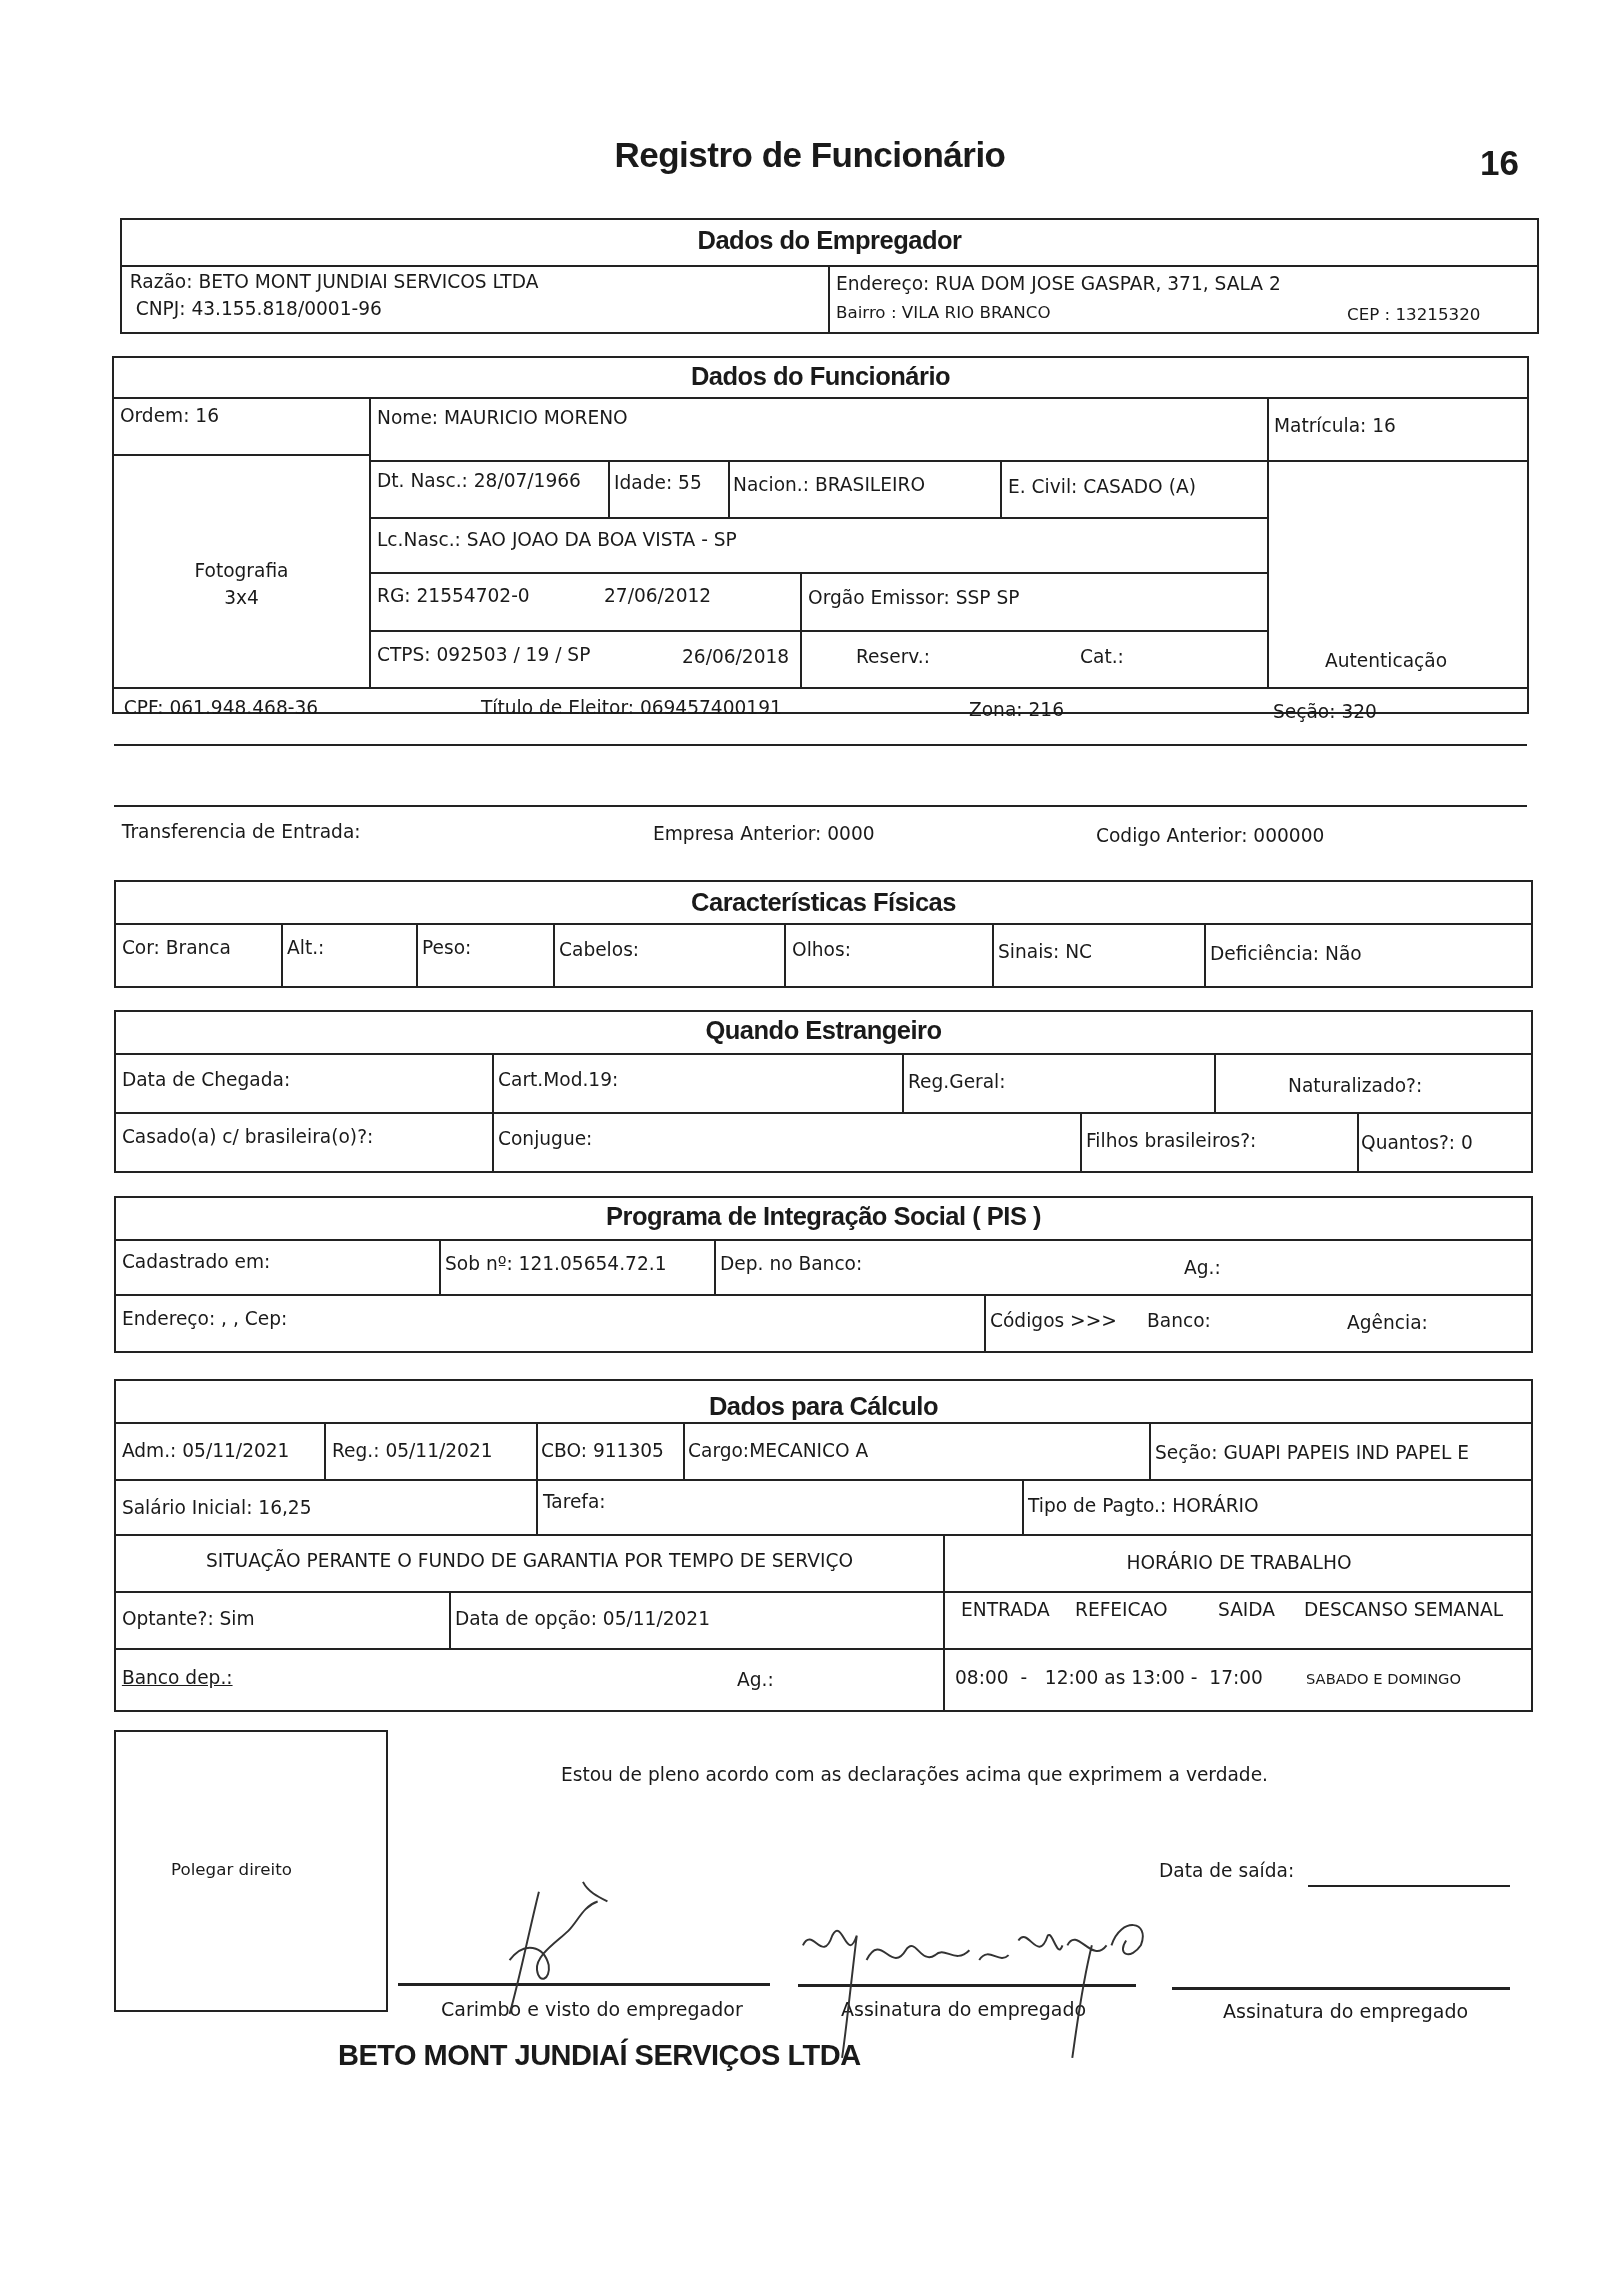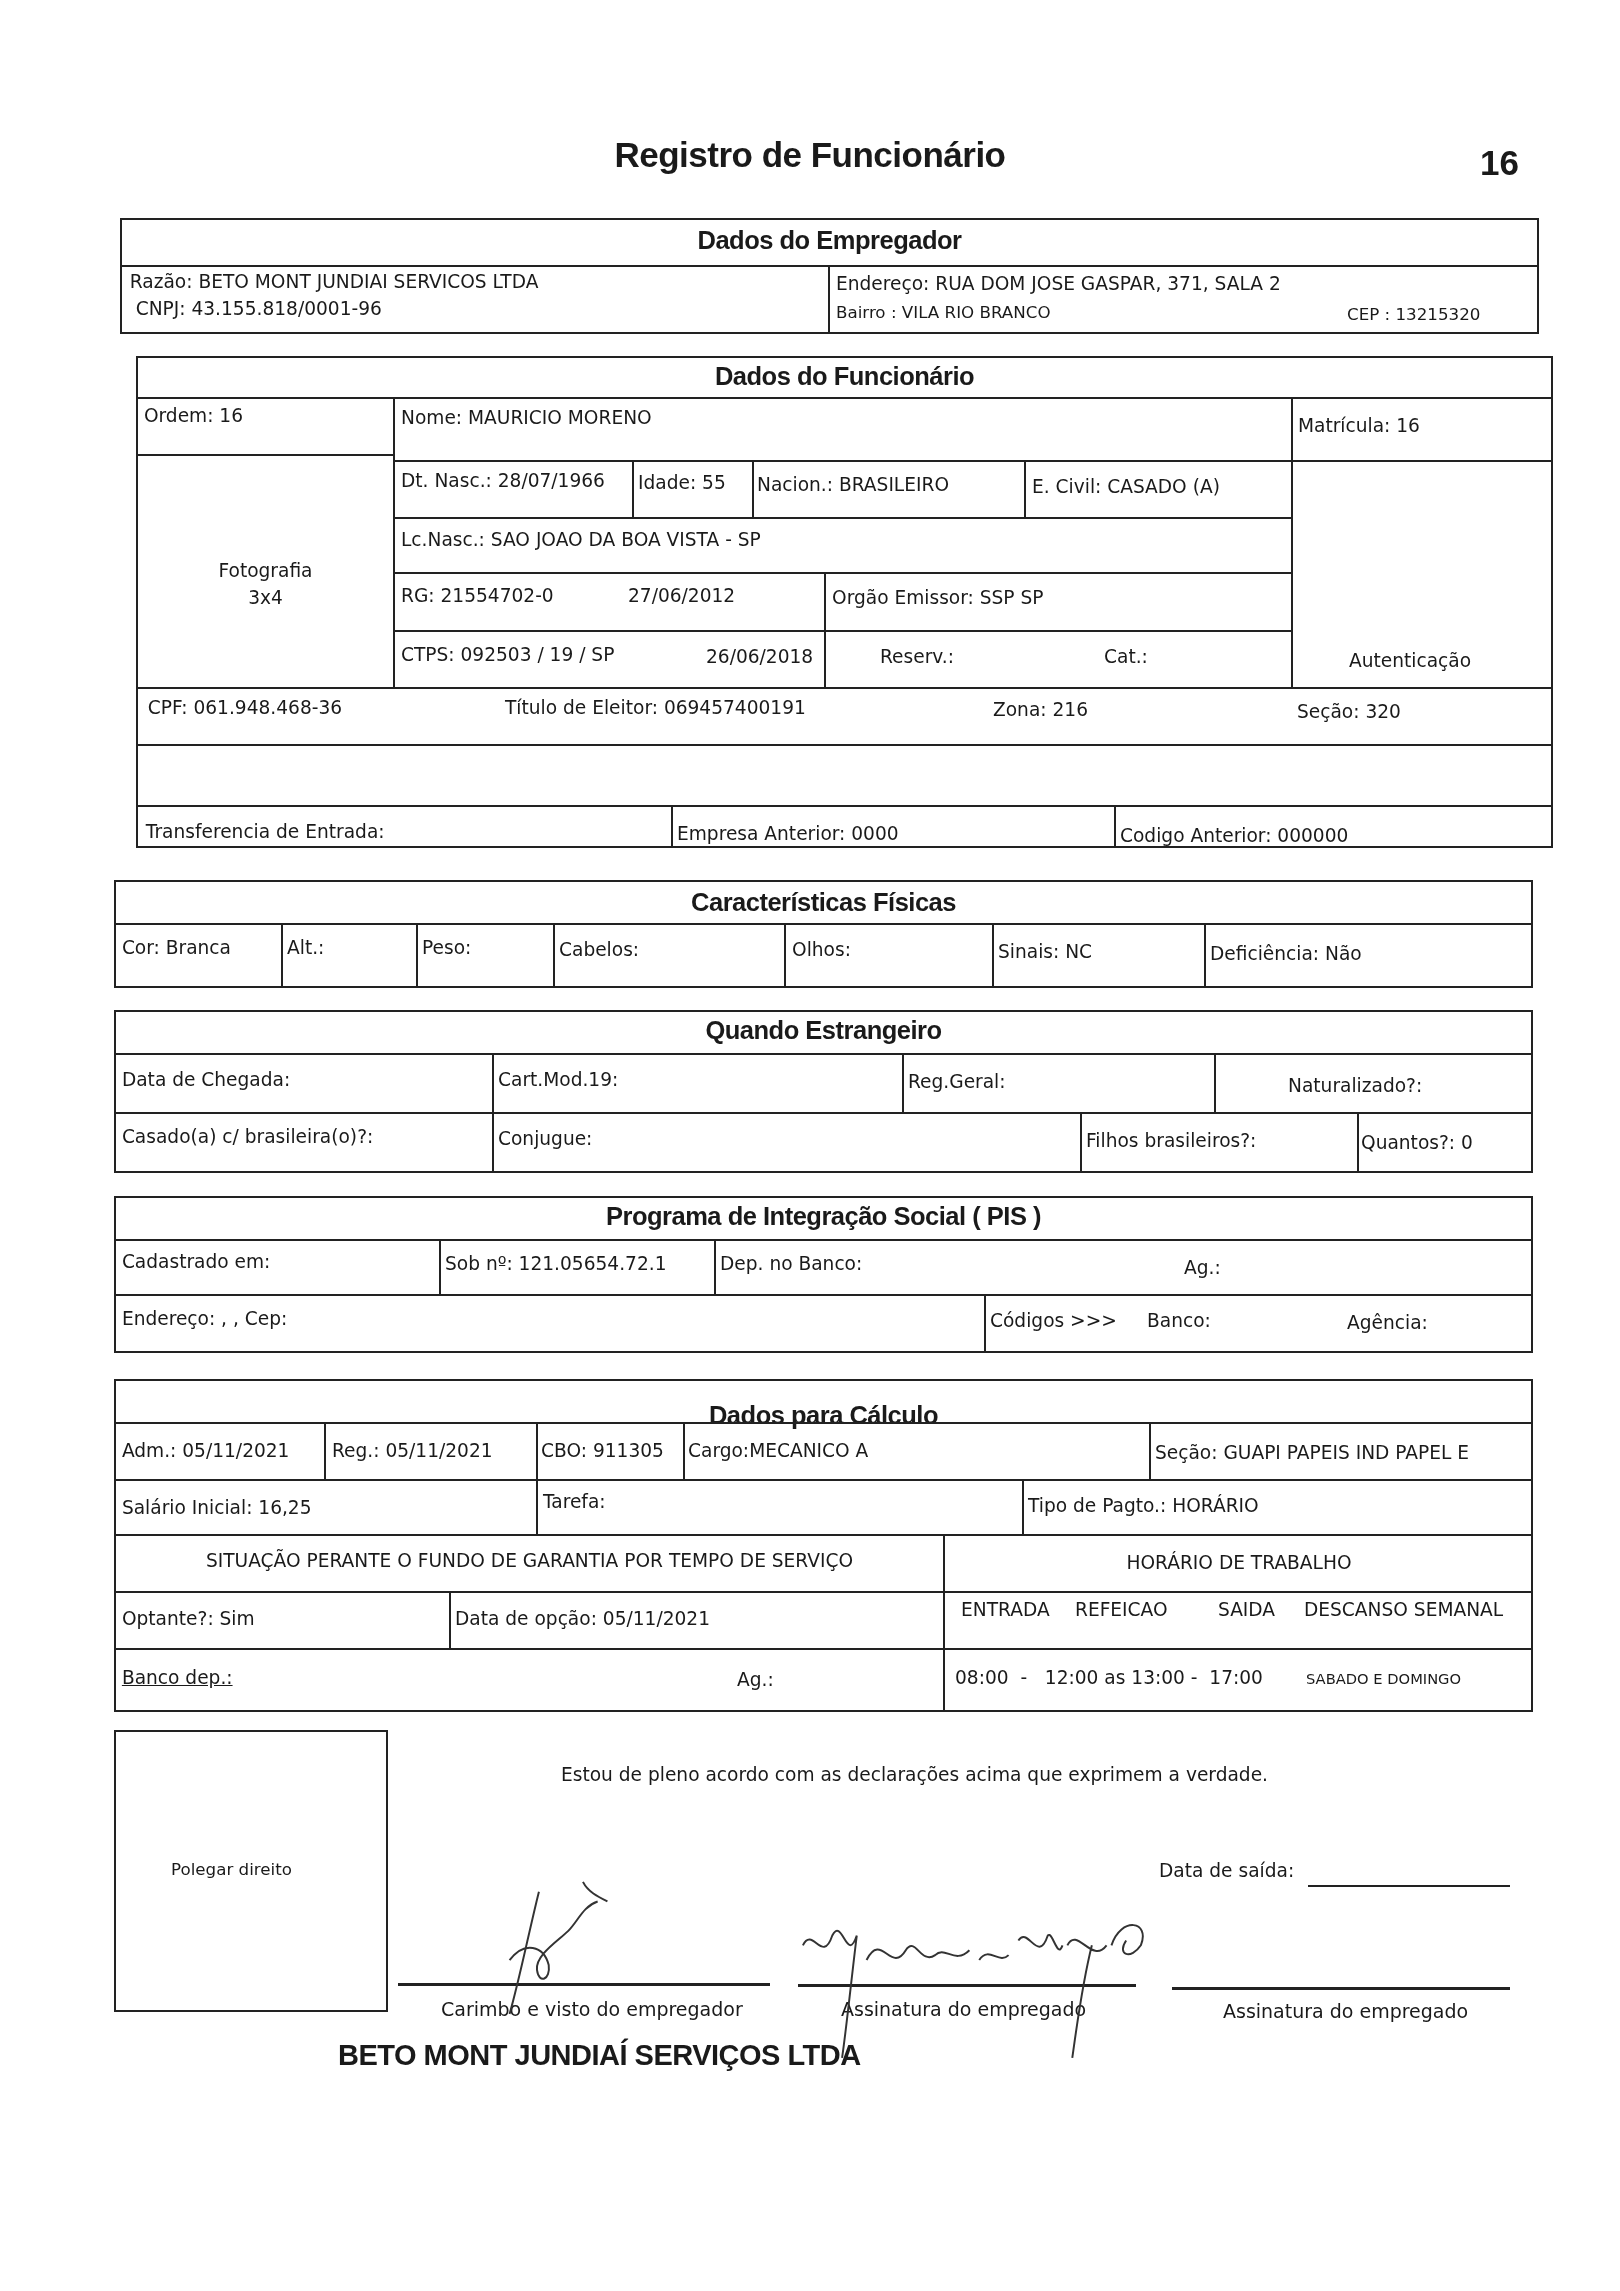--- a/index.html
+++ b/index.html
@@ -32,21 +32,21 @@
   <div class="sec-title" style="top:5.9px;">Dados do Empregador</div>
   <div class="hline" style="left:0; right:0; top:45px;"></div>
   <div class="vline" style="left:706px; top:45px; bottom:0;"></div>
   <div class="cell" style="left:7.8px; top:51px;">Razão: BETO MONT JUNDIAI SERVICOS LTDA</div>
   <div class="cell" style="left:13.7px; top:78px;">CNPJ: 43.155.818/0001-96</div>
   <div class="cell" style="left:714px; top:53px;">Endereço: RUA DOM JOSE GASPAR, 371, SALA 2</div>
   <div class="cell small" style="left:714px; top:82px;">Bairro : VILA RIO BRANCO</div>
   <div class="cell small" style="left:1225px; top:84px;">CEP : 13215320</div>
 </div>
 
-<div class="box" style="left:136px; top:356px; width:1417px; height:492px;">
+<div class="box" style="left:112px; top:356px; width:1417px; height:358px;">
   <div class="sec-title" style="top:3.9px;">Dados do Funcionário</div>
   <div class="hline" style="left:0; right:0; top:39px;"></div>
 
   <div class="vline" style="left:255px; top:39px; height:290px;"></div>
   <div class="vline" style="left:1153px; top:39px; height:290px;"></div>
   <div class="cell" style="left:5.9px; top:47px;">Ordem: 16</div>
   <div class="cell" style="left:263px; top:49px;">Nome: MAURICIO MORENO</div>
   <div class="cell" style="left:1160px; top:57px;">Matrícula: 16</div>
   <div class="hline" style="left:0; width:255px; top:96px;"></div>
   <div class="hline" style="left:255px; right:0; top:102px;"></div>
@@ -144,21 +144,21 @@
   <div class="cell" style="left:1068px; top:59px;">Ag.:</div>
   <div class="hline" style="left:0; right:0; top:96px;"></div>
   <div class="vline" style="left:868px; top:96px; bottom:0;"></div>
   <div class="cell" style="left:5.9px; top:110px;">Endereço:  ,  , Cep:</div>
   <div class="cell" style="left:874px; top:112px;">Códigos &gt;&gt;&gt;</div>
   <div class="cell" style="left:1031px; top:112px;">Banco:</div>
   <div class="cell" style="left:1231px; top:114px;">Agência:</div>
 </div>
 
 <div class="box" style="left:114px; top:1379px; width:1419px; height:333px;">
-  <div class="sec-title" style="top:20px;">Dados para Cálculo</div>
+  <div class="sec-title" style="top:11px;">Dados para Cálculo</div>
   <div class="hline" style="left:0; right:0; top:41px;"></div>
 
   <div class="vline" style="left:208px; top:41px; height:57px;"></div>
   <div class="vline" style="left:420px; top:41px; height:57px;"></div>
   <div class="vline" style="left:567px; top:41px; height:57px;"></div>
   <div class="vline" style="left:1033px; top:41px; height:57px;"></div>
   <div class="cell" style="left:5.9px; top:59px;">Adm.: 05/11/2021</div>
   <div class="cell" style="left:216px; top:59px;">Reg.: 05/11/2021</div>
   <div class="cell" style="left:425px; top:59px;">CBO: 911305</div>
   <div class="cell" style="left:572px; top:59px;">Cargo:MECANICO A</div>

